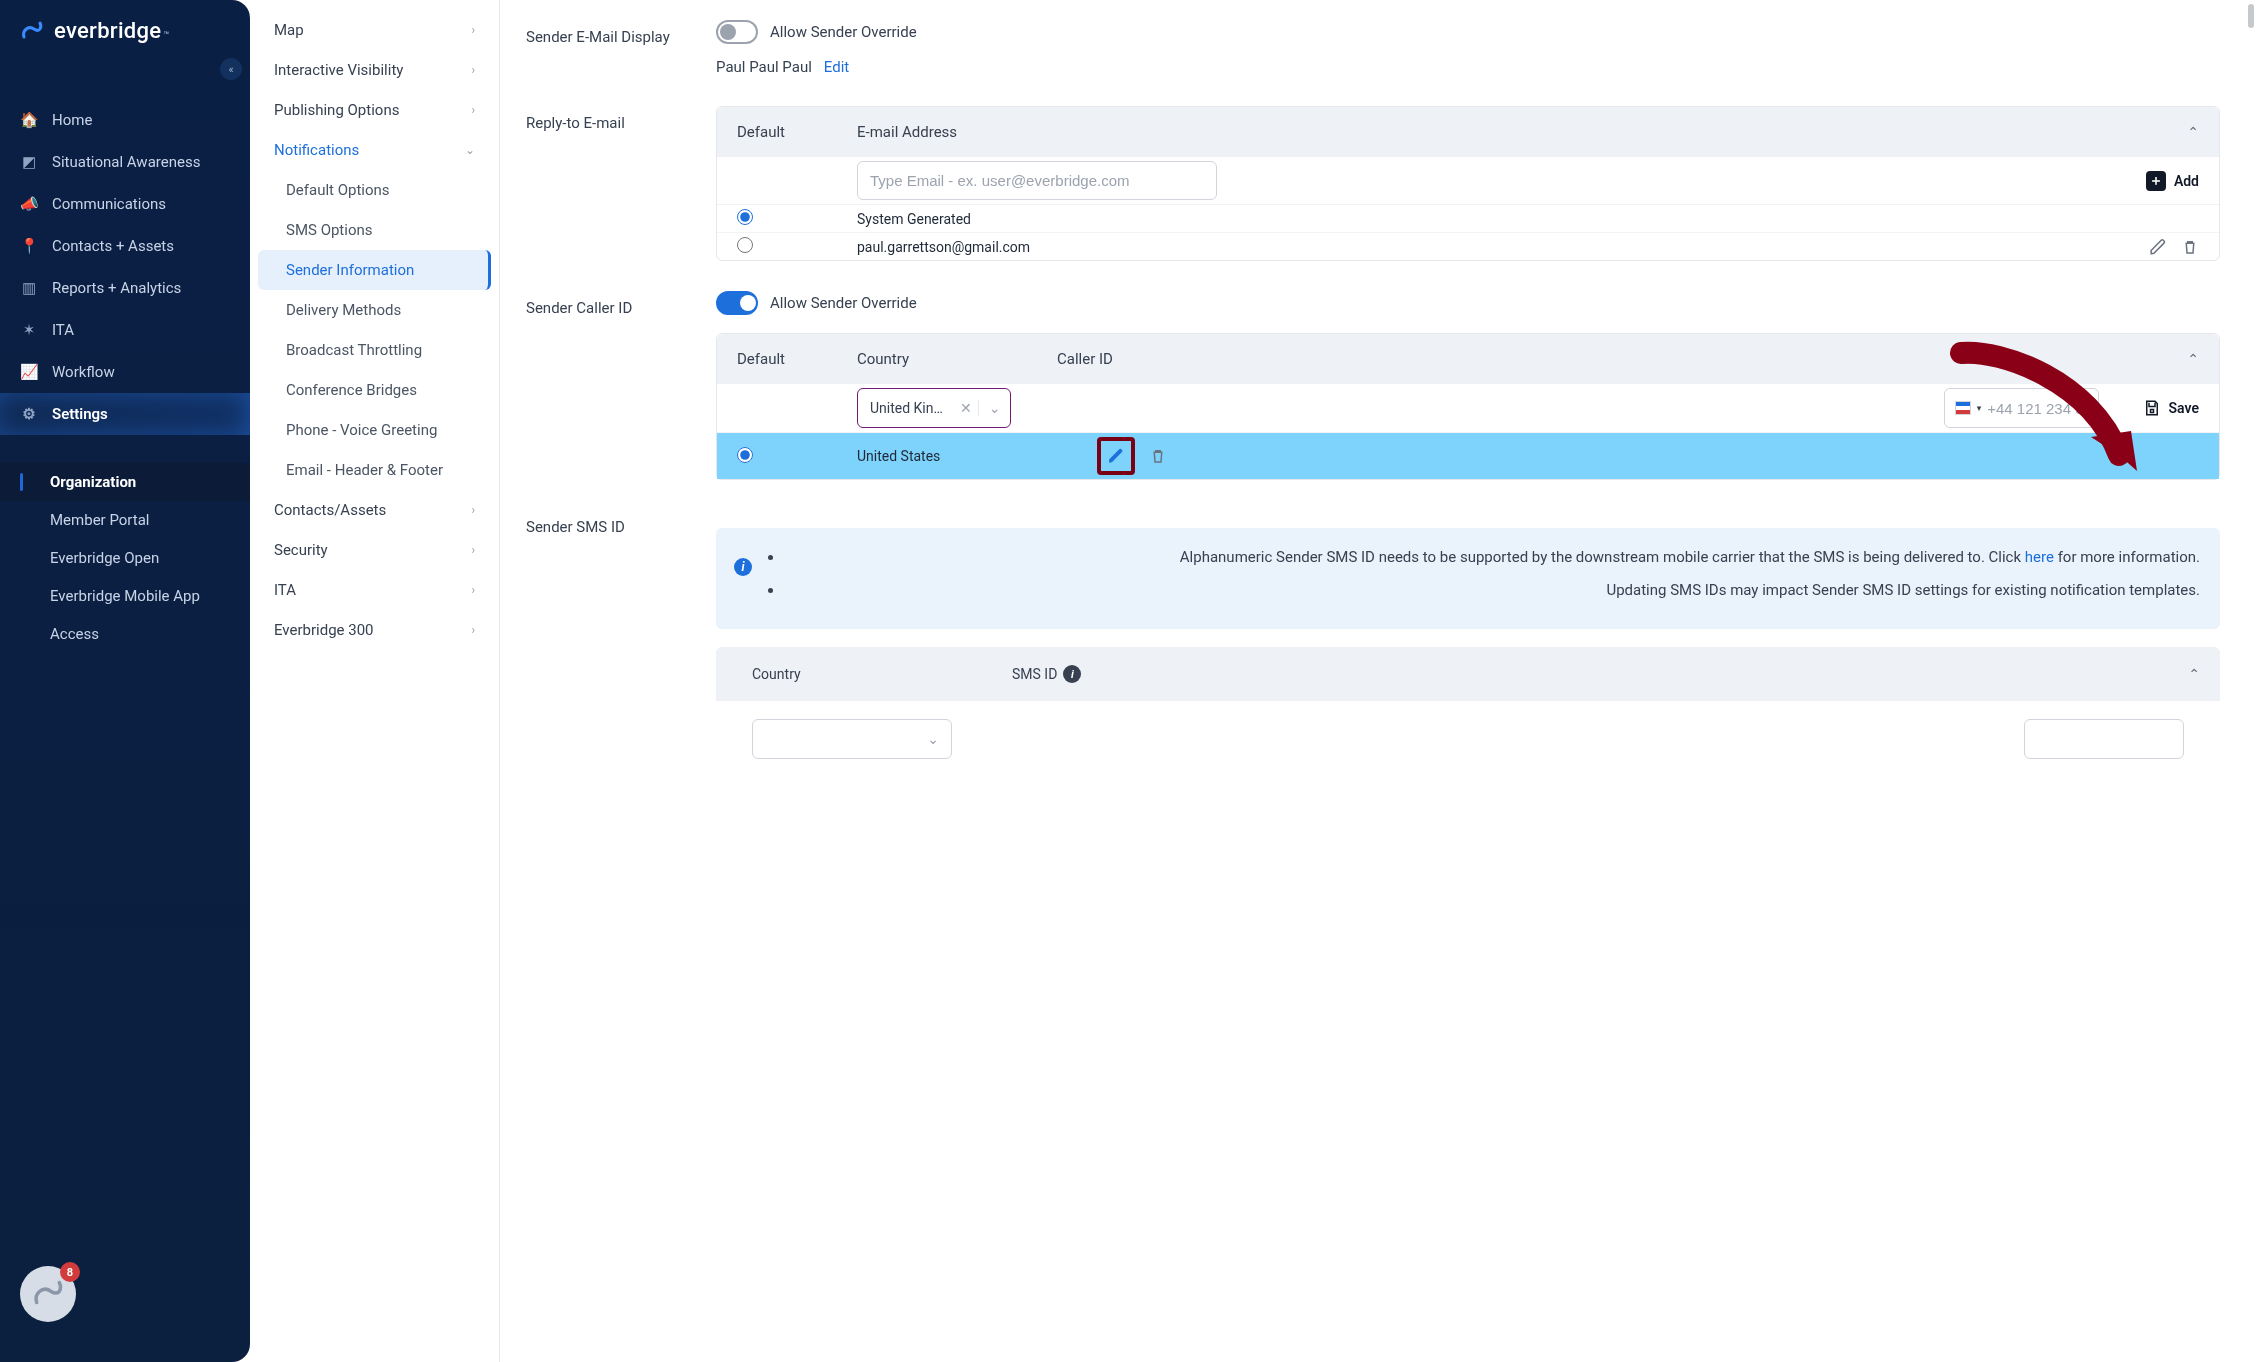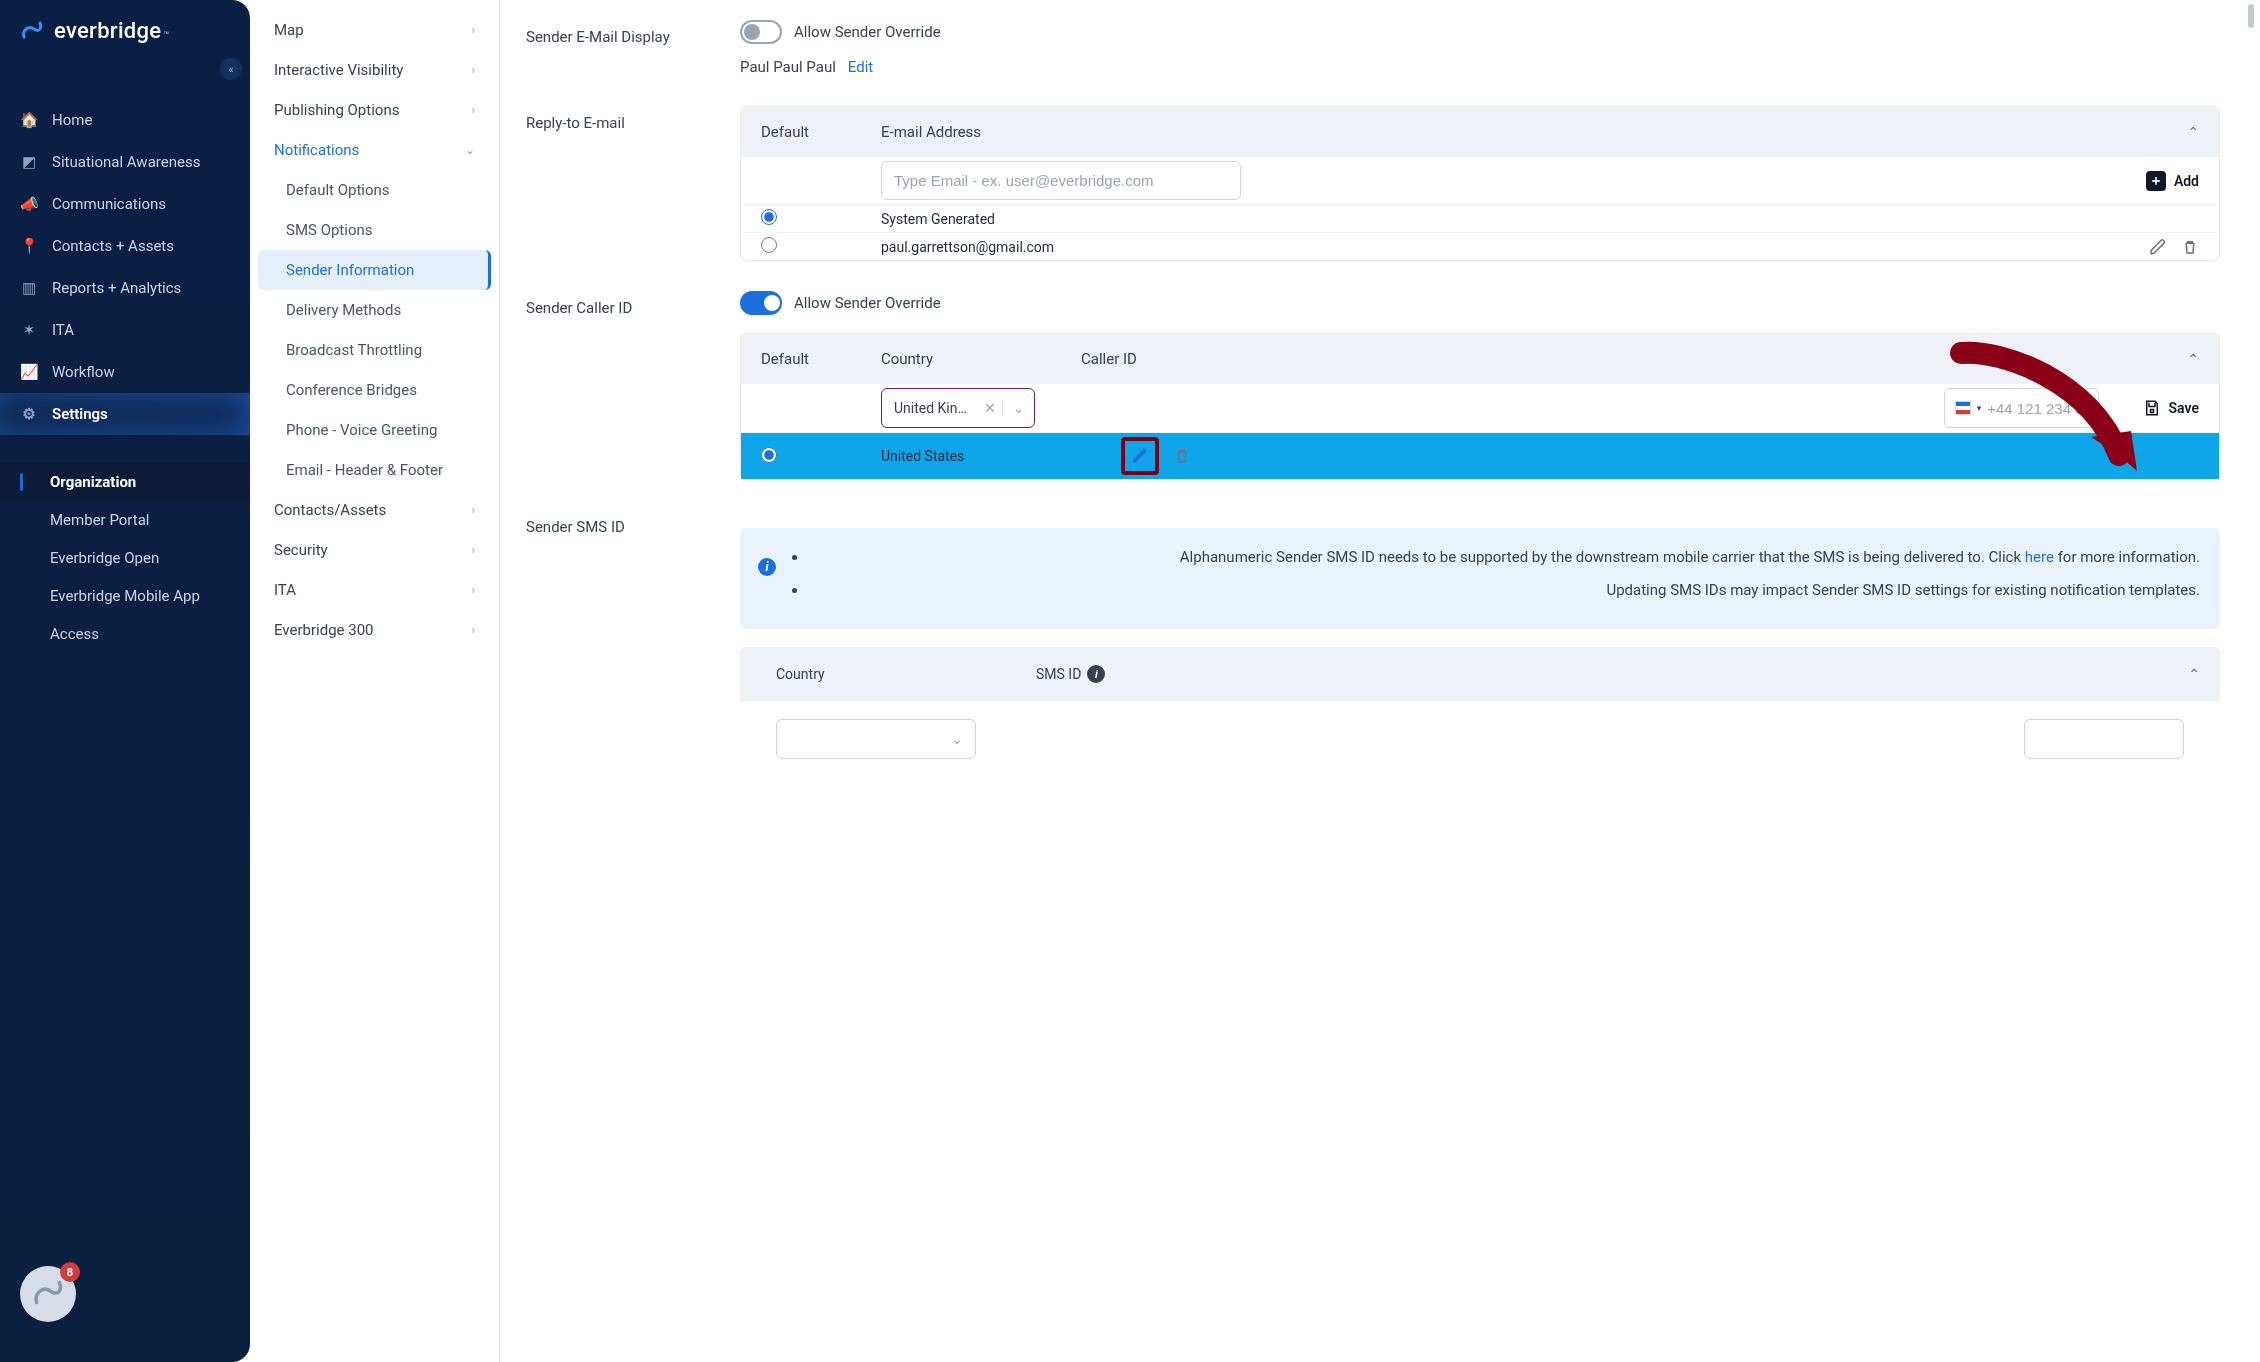--- a/index.html
+++ b/index.html
@@ -33,21 +33,21 @@
   .tree-item .chev { color:#9ca3af; font-size:12px; }
   .tree-item.expanded { color:#1d6fdc; }
   .tree-sub { display:flex; flex-direction:column; }
   .tree-sub-item { padding: 11px 16px 11px 28px; font-size:15px; color:#4b5563; cursor:pointer; border-radius:6px; }
   .tree-sub-item.active { background:#e6f0fd; color:#1d6fdc; border-right: 3px solid #1d6fdc; }
 
   
   .main { flex:1; padding: 20px 40px 40px 26px; overflow-y:auto; position:relative; }
   .scrollbar-fake { position:absolute; right:4px; top:0; width:8px; height:100%; }
   .scrollbar-thumb { position:absolute; right:2px; top:4px; width:6px; height:24px; background:#c5c8cc; border-radius:3px; }
-  .row { display:flex; align-items:flex-start; gap: 44px; margin-bottom: 10px; }
+  .row { display:flex; align-items:flex-start; gap: 20px; margin-bottom: 10px; }
   .row-label { width: 170px; color:#374151; font-size:15px; padding-top: 8px; flex-shrink:0; }
   .row-body { flex:1; }
 
   .toggle { width:42px; height:24px; border-radius:14px; background:#fff; border:2px solid #9ca3af; position:relative; cursor:pointer; display:inline-block; vertical-align:middle; }
   .toggle .knob { position:absolute; top:2px; left:2px; width:16px; height:16px; border-radius:50%; background:#9ca3af; transition:.15s; }
   .toggle.on { background:#1d6fdc; border-color:#1d6fdc; }
   .toggle.on .knob { left:22px; background:#fff; }
 
   .inline { display:flex; align-items:center; gap:12px; }
   .muted { color:#374151; font-size:15px; }
@@ -68,21 +68,21 @@
 
   input[type="text"], input[type="email"] { border:1px solid #d1d5db; border-radius:6px; padding: 10px 12px; font-size:15px; color:#374151; outline:none; }
   input::placeholder { color:#9ca3af; }
   .email-input { width: 360px; }
 
   .add-btn { display:flex; align-items:center; gap:8px; cursor:pointer; font-weight:600; color:#111827; }
   .add-btn .plus { width:20px; height:20px; border-radius:4px; background:#111827; color:#fff; display:flex; align-items:center; justify-content:center; font-size:14px; }
 
   input[type="radio"] { width:16px; height:16px; accent-color:#1d6fdc; cursor:pointer; }
 
-  .selected-row { background:#0ea5e9; }
+  .selected-row { background:#7dd3fc; }
   .country-box { border:1px solid #701a75; border-radius:6px; display:flex; align-items:center; height:40px; overflow:hidden; }
   .country-box .val { padding: 0 10px 0 12px; width: 96px; overflow:hidden; text-overflow:ellipsis; white-space:nowrap; color:#374151; }
   .country-box .clear { padding:0 6px; color:#9ca3af; cursor:pointer; }
   .country-box .dd { border-left:1px solid #e5e7eb; padding:0 10px; color:#9ca3af; cursor:pointer; }
   .phone-box { border:1px solid #d1d5db; border-radius:6px; display:flex; align-items:center; height:40px; padding:0 10px; gap:6px; width:155px; }
   .phone-box .flag { width:20px; height:14px; display:inline-block; border:1px solid #d1d5db; position:relative; background:#fff; }
   .phone-box .flag::before { content:""; position:absolute; inset:0; background: linear-gradient(#1d6fdc 33%, #fff 33% 66%, #d23b3b 66%); }
   .phone-box .dd-sm { font-size:9px; color:#374151; cursor:pointer; }
   .phone-box input { border:none; padding:0; font-size:15px; width:100%; color:#9ca3af; }
 

